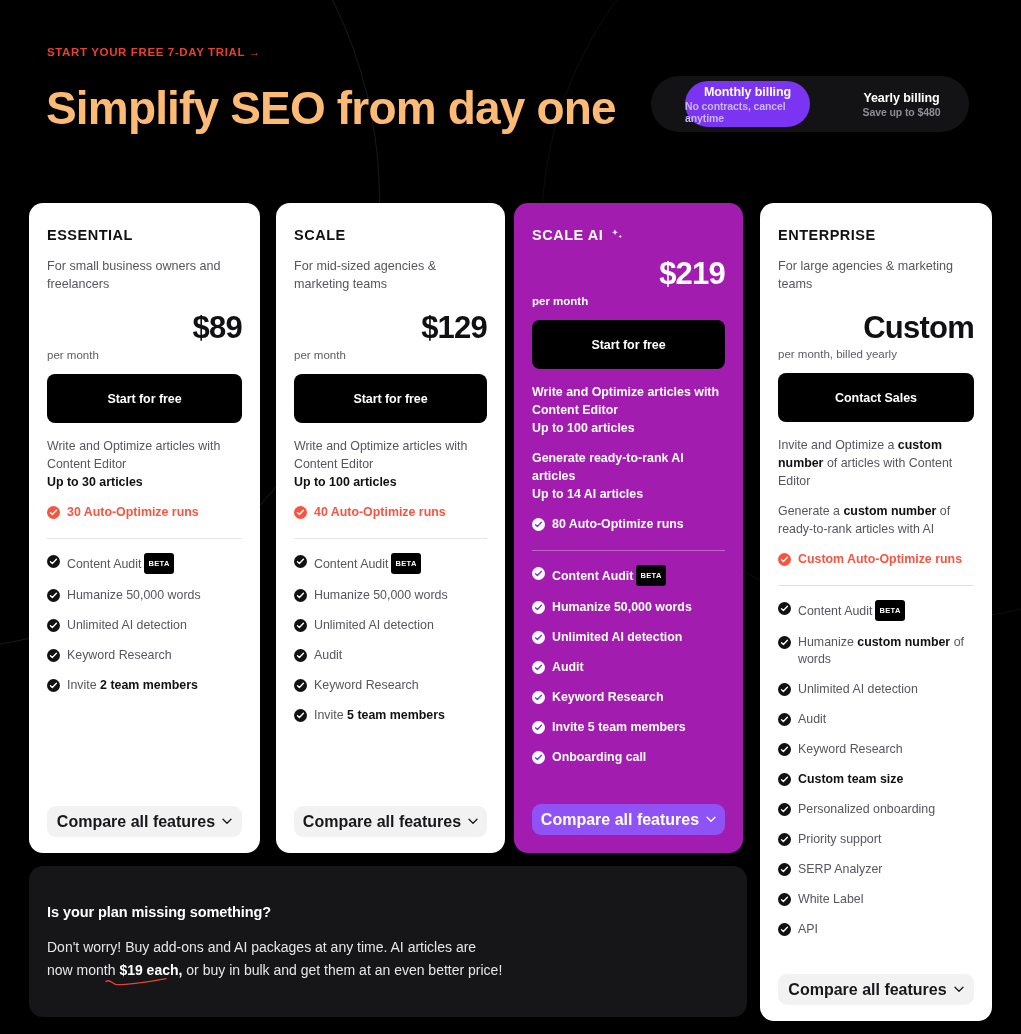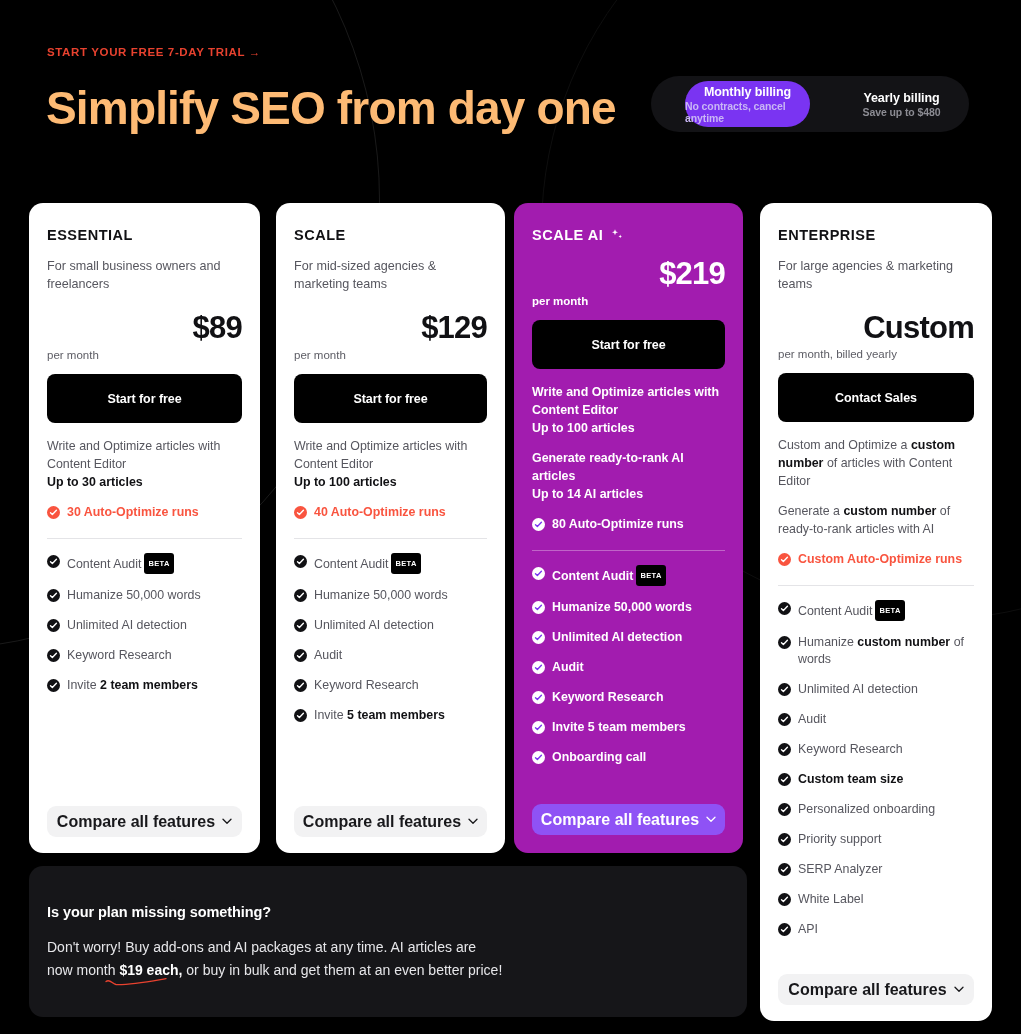--- a/index.html
+++ b/index.html
@@ -551,21 +551,21 @@
 
     <div class="card c-enterprise">
       <div class="plan-name">
         <span>ENTERPRISE</span>
       </div>
       <div class="plan-desc">For large agencies &amp; marketing teams</div>
       <div class="price">Custom</div>
       <div class="price-note">per month, billed yearly</div>
       <button class="cta-btn">Contact Sales</button>
       <div class="blurb blurb-gap">
-        <span>Custom and Optimize a </span><b>custom number</b><span> of articles with Content Editor</span>
+        <span>Invite and Optimize a </span><b>custom number</b><span> of articles with Content Editor</span>
       </div>
       <div class="blurb">
         <span>Generate a </span><b>custom number</b><span> of ready-to-rank articles with AI</span>
       </div>
       <div class="accent-row">
         <svg class="check" viewBox="0 0 16 16">
             <circle cx="8" cy="8" r="8" fill="#F9543F"></circle>
             <path d="M4.3 8.2l2.3 2.3 5-5.2" stroke="#fff" stroke-width="1.7" fill="none" stroke-linecap="round" stroke-linejoin="round"></path>
           </svg>
         <span>Custom Auto-Optimize runs</span>

